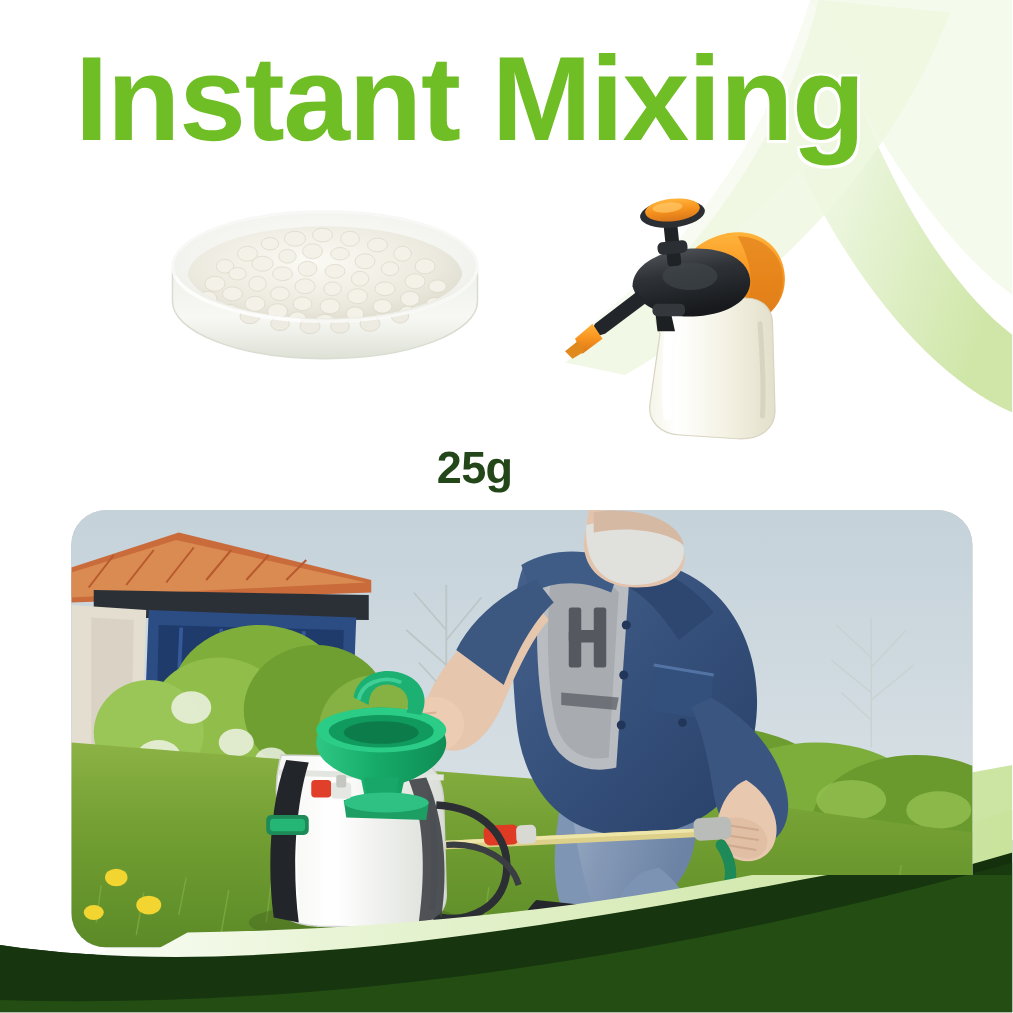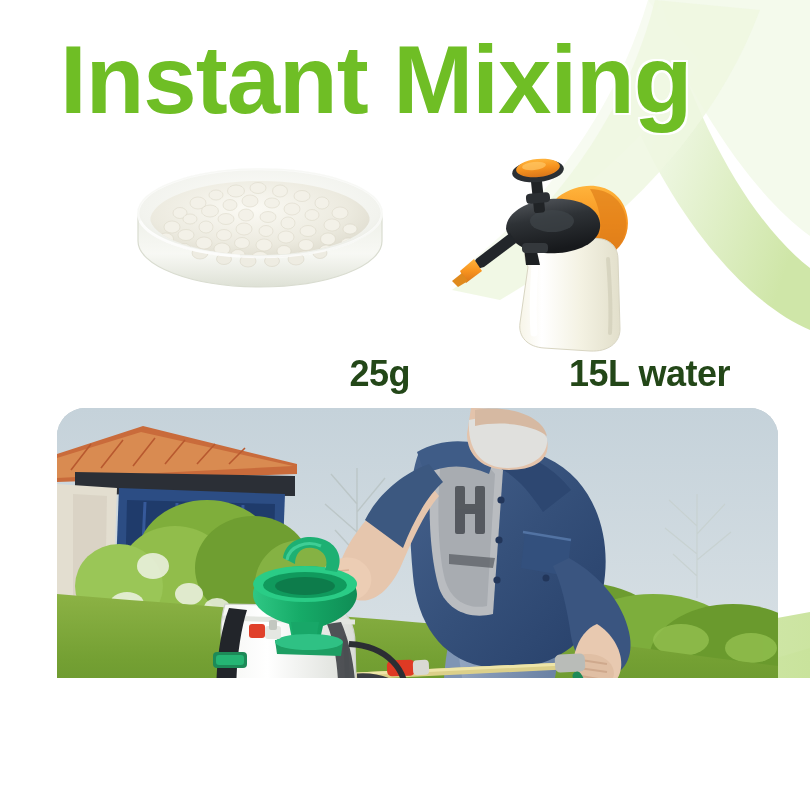--- a/index.html
+++ b/index.html
@@ -7,21 +7,21 @@
     padding: 0;
     background: #ffffff;
   }
   body {
     font-family: "Liberation Sans", sans-serif;
   }
 
   #canvas {
     position: relative;
     width: 810px;
-    height: 678px;
+    height: 810px;
     overflow: hidden;
     background: #ffffff;
   }
 
   
   .bg-layer {
     position: absolute;
     inset: 0;
     width: 810px;
     height: 810px;
@@ -300,21 +300,20 @@
         <rect x="86" y="38" width="24" height="10" rx="4" fill="#2b2f33" transform="rotate(-6 98 43)"></rect>
 
         <ellipse cx="98" cy="16" rx="26" ry="11" fill="#2b2f33" transform="rotate(-6 98 16)"></ellipse>
         <ellipse cx="98" cy="13" rx="22" ry="9" fill="url(#orangeG)" transform="rotate(-6 98 13)"></ellipse>
         <ellipse cx="94" cy="11" rx="12" ry="4" fill="#ffc766" opacity="0.7" transform="rotate(-6 94 11)"></ellipse>
 
         <path d="M 70 78 L 36 104 L 30 116 L 44 112 L 76 88 Z" fill="#22262a"></path>
         <path d="M 34 104 L 20 116 L 26 128 L 42 116 Z" fill="url(#orangeG)"></path>
         <path d="M 22 118 L 12 126 L 18 132 L 28 126 Z" fill="#e08a1d"></path>
       </svg>
-      <div class="ing-caption">15L water</div>
     </div>
   </div>
 
   <div class="photo">
     <svg width="721" height="350" viewBox="0 0 721 350">
       <defs>
         <linearGradient id="skyG" x1="0" y1="0" x2="0" y2="1">
           <stop offset="0%" stop-color="#c5d2da"></stop>
           <stop offset="60%" stop-color="#d5dee3"></stop>
           <stop offset="100%" stop-color="#dfe5e6"></stop>

